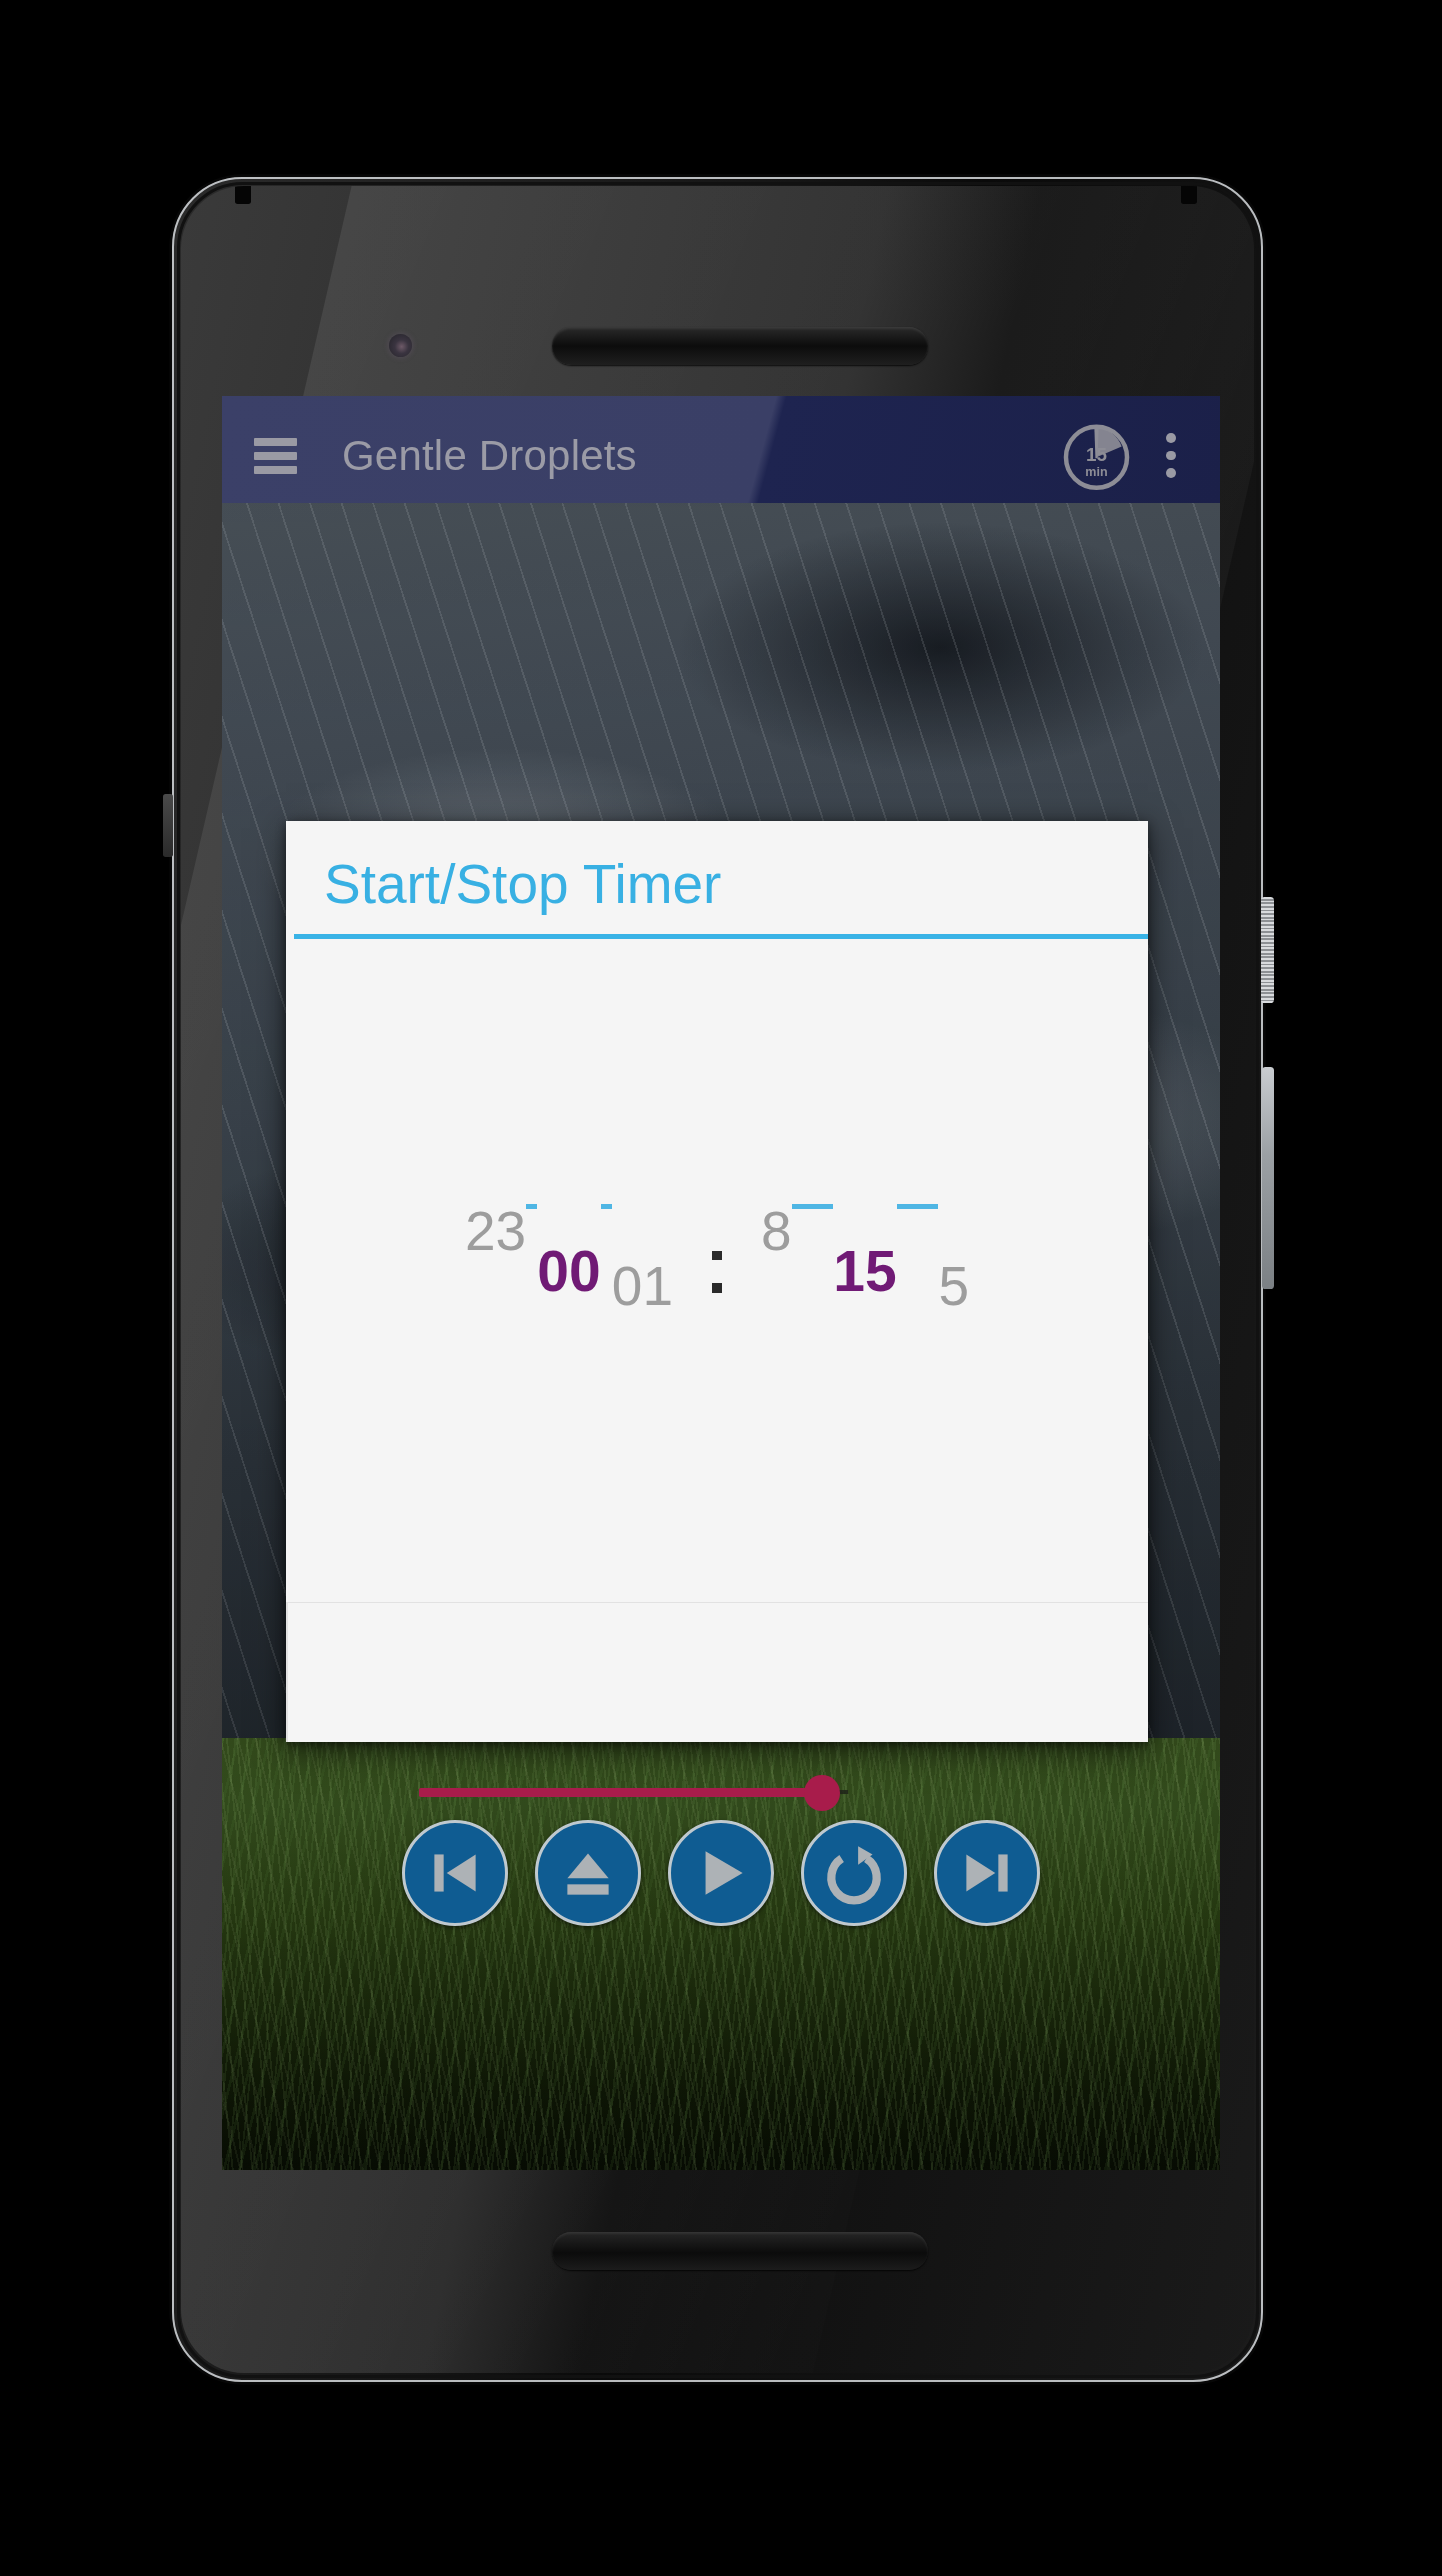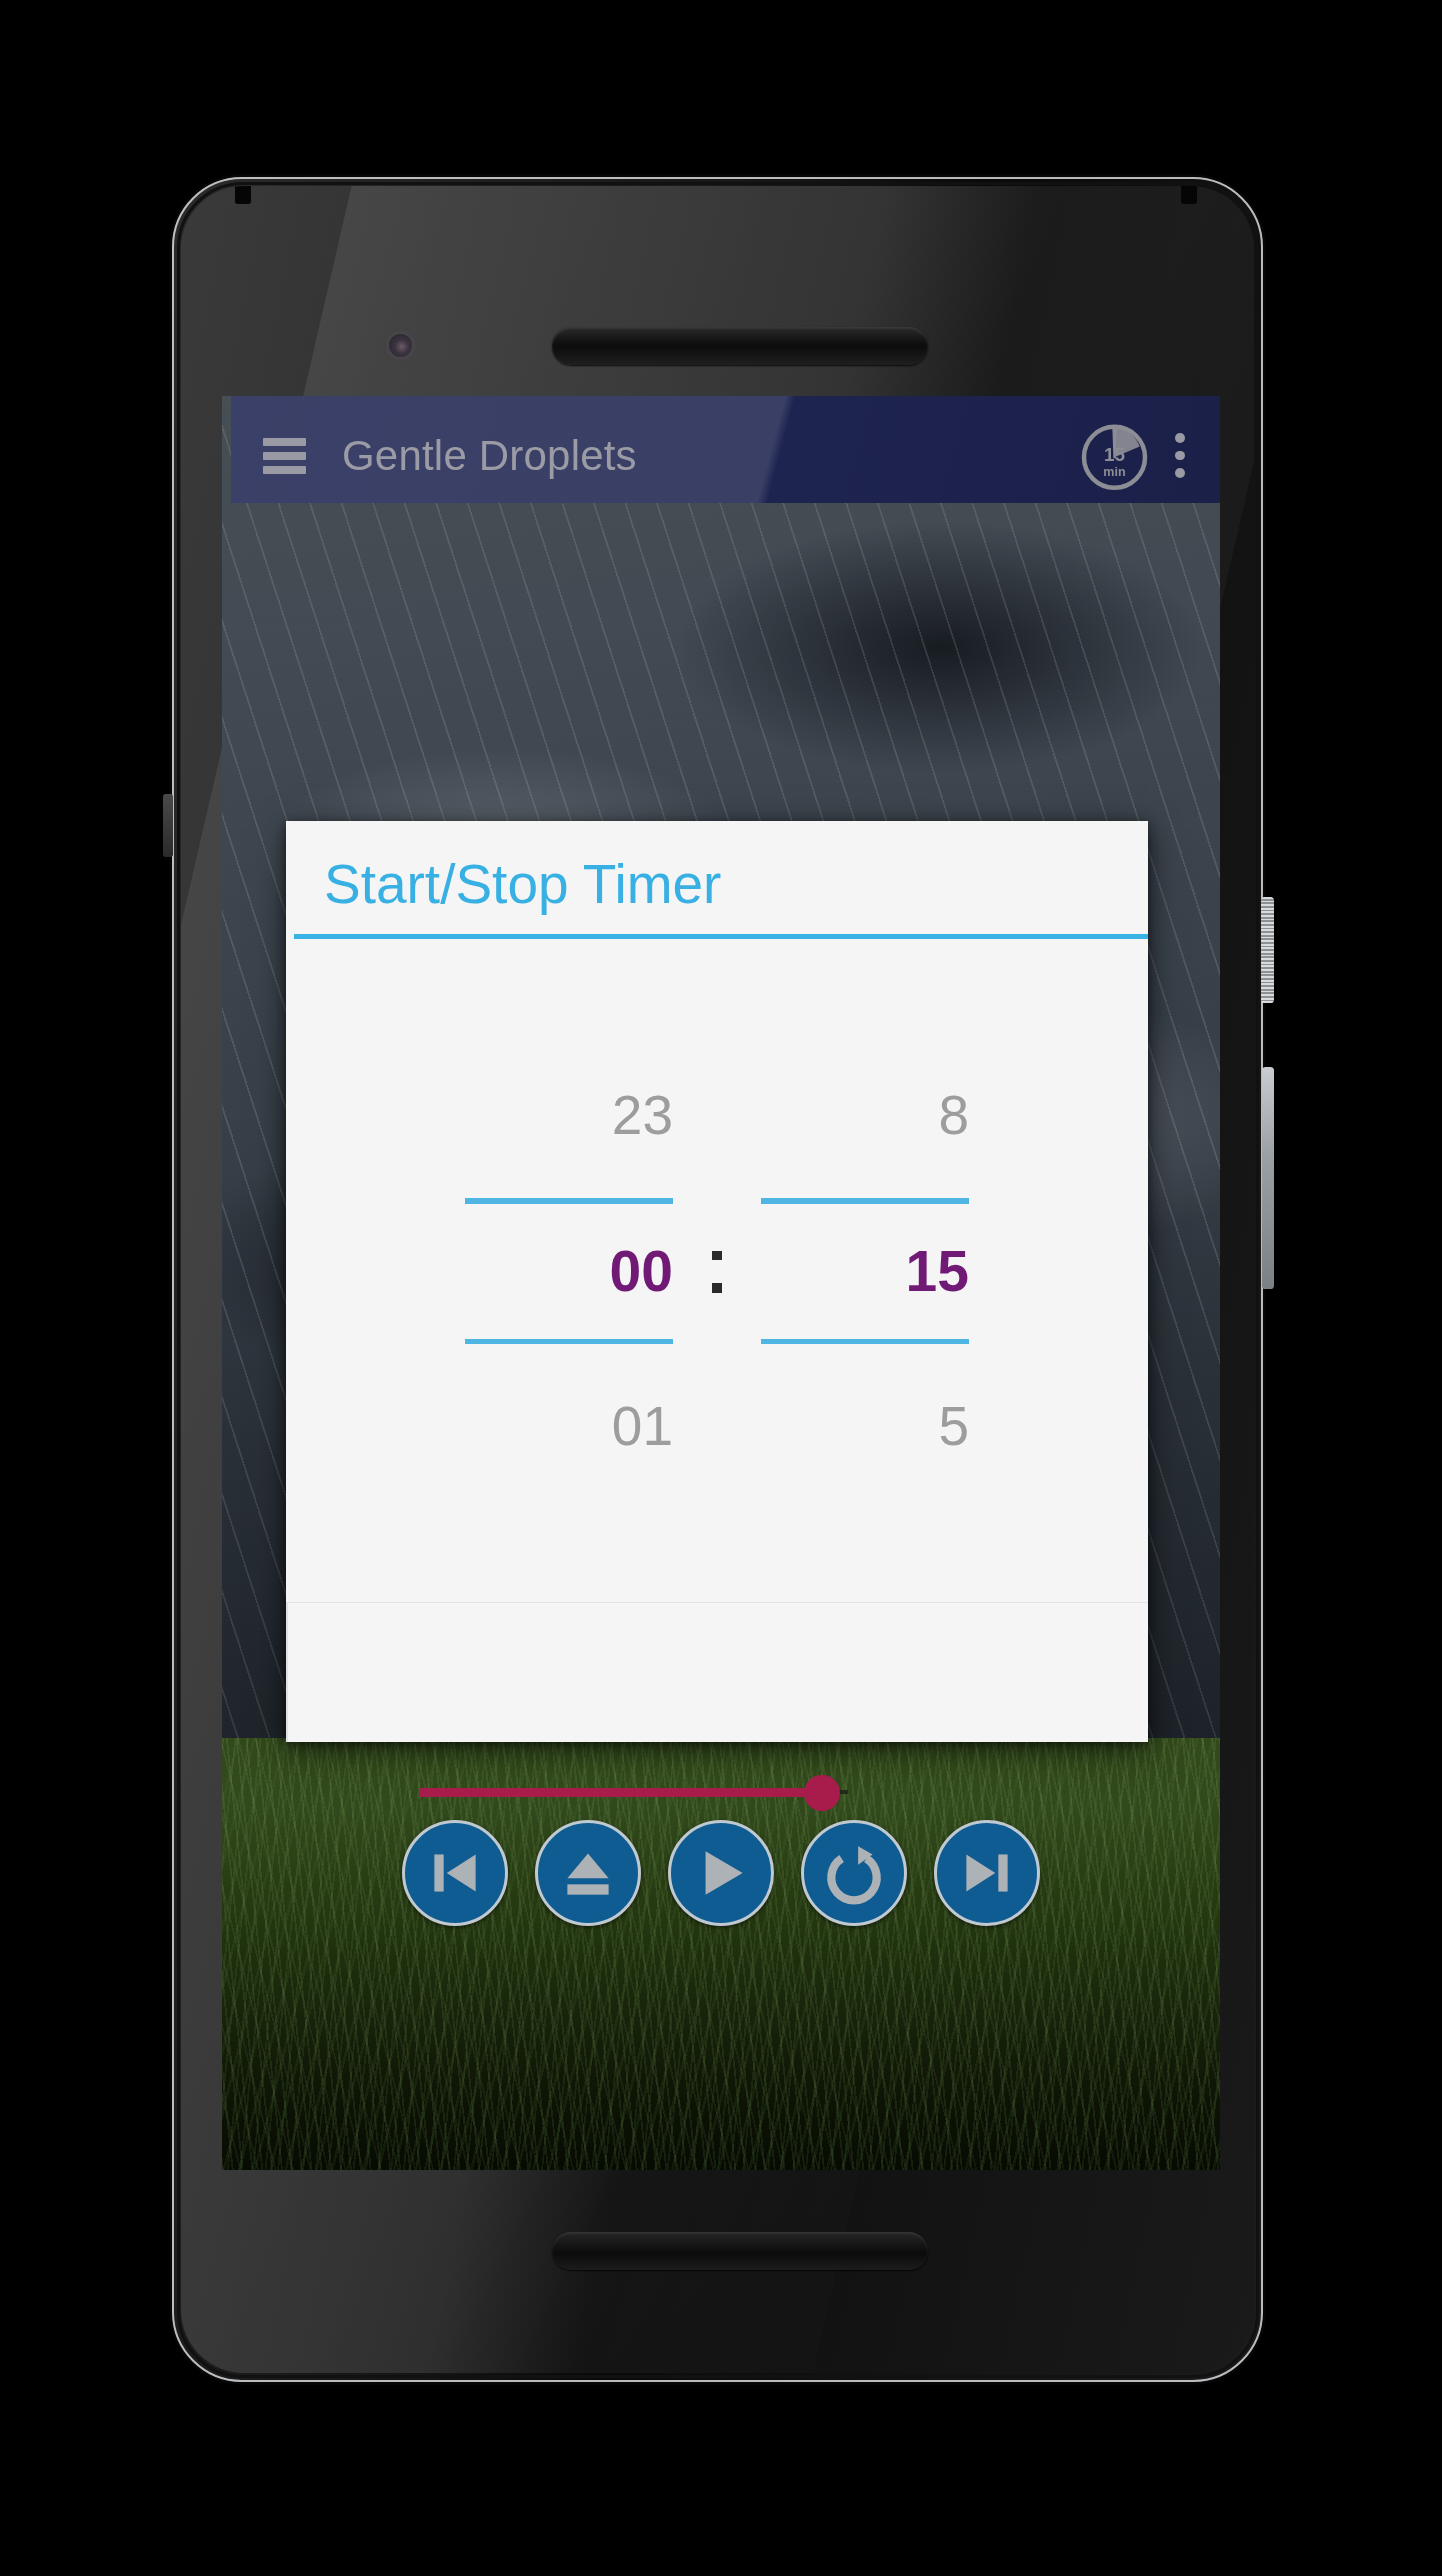--- a/index.html
+++ b/index.html
@@ -125,24 +125,25 @@
       repeating-linear-gradient(104deg, rgba(90,135,60,0.24) 0px, rgba(90,135,60,0.24) 2.7px, rgba(0,0,0,0) 2.7px, rgba(0,0,0,0) 15px),
       linear-gradient(180deg,#3f5c22 0%,#406024 16%,#355018 40%,#24380f 64%,#152208 84%,#0c1505 100%);
   }
   #wallpaper-dim {
     position: absolute; inset:0;
     background: linear-gradient(180deg, rgba(0,0,0,0.12) 0%, rgba(0,0,0,0.05) 45%, rgba(0,0,0,0.22) 78%, rgba(0,0,0,0.45) 100%);
   }
 
   
   #app-bar {
-    position: absolute; left:9px; top:0; width:100%; height:107px;
+    position: absolute; left:0; top:0; width:100%; height:107px;
     background: linear-gradient(105deg,#3b4068 0%,#3a3f66 54%,#1e2450 55%,#1b2049 100%);
     display: flex; align-items: center;
     padding: 12px 23px 0 32px;
+    gap: 9px;
   }
   #menu-icon { width:43px; height:36px; display:flex; flex-direction:column; justify-content:space-between; cursor:pointer; flex:0 0 auto; }
   #menu-icon i { display:block; height:8px; background:#9a9aa4; border-radius:0.9px; }
   #app-title {
     flex: 1 1 auto;
     margin-left: 36px;
     color: #9b9ba6;
     font-size: 42px;
     letter-spacing: 0.2px;
     white-space: nowrap;
@@ -172,21 +173,21 @@
     position: absolute; left: 0; bottom: 0; width: 100%; height: 5.4px; background: #39b3e6;
   }
 
   
   #picker-area {
     position: relative; height: 664px;
     display: flex; align-items: center; justify-content: center;
   }
   .picker-column {
     width: 208px; position: relative;
-    display: flex; flex-direction: column; align-items: flex-end;
+    display: flex; flex-direction: row; align-items: flex-start;
   }
   .picker-value { font-size: 55px; text-align: center; line-height: 1; font-family: "Liberation Sans", sans-serif; }
   .picker-value.ghost { color: #9d9d9d; }
   .picker-value.selected { color: #701a75; font-weight: bold; font-size: 57px; }
   .picker-rule { width: 100%; height: 5.4px; background: #4fb6e4; }
   .pv-prev { margin-bottom: 55px; }
   .pv-next { margin-top: 55px; }
   .pv-sel { padding: 39px 0; }
   #picker-colon {
     width: 88px; align-self: center;

